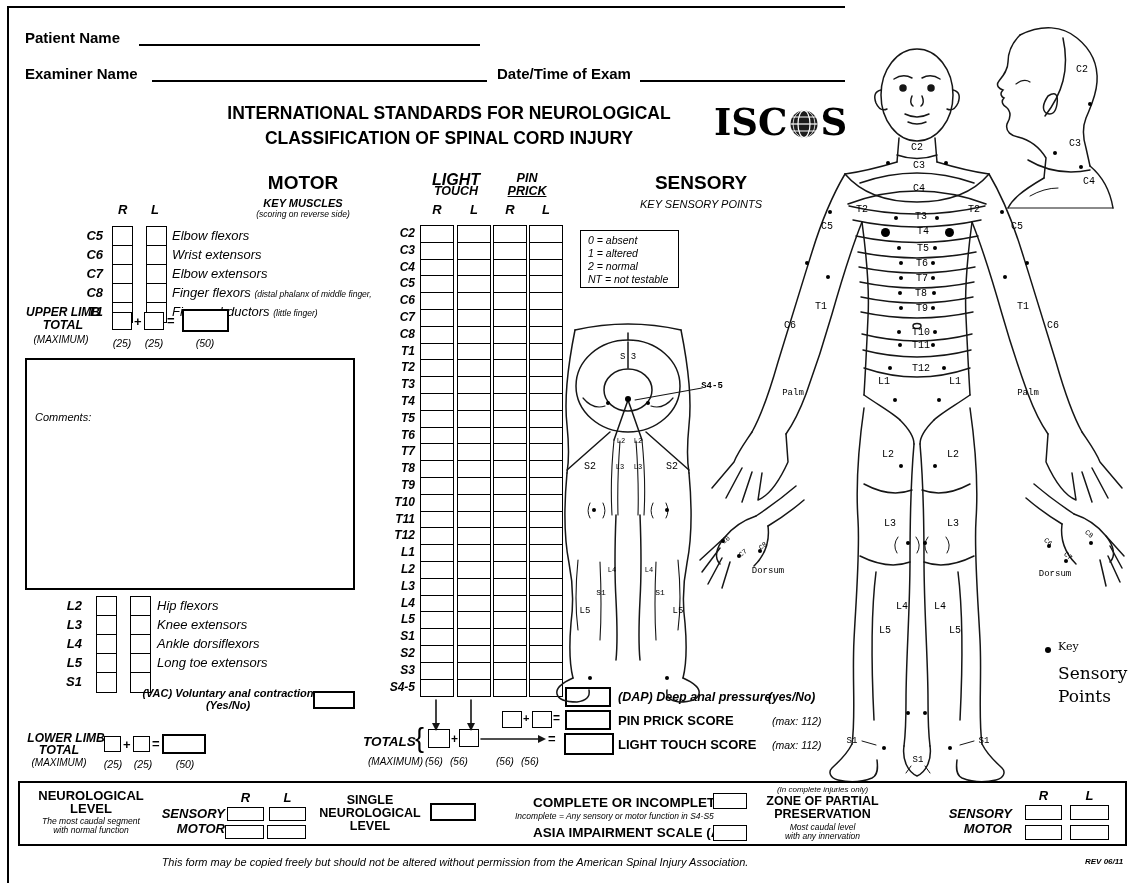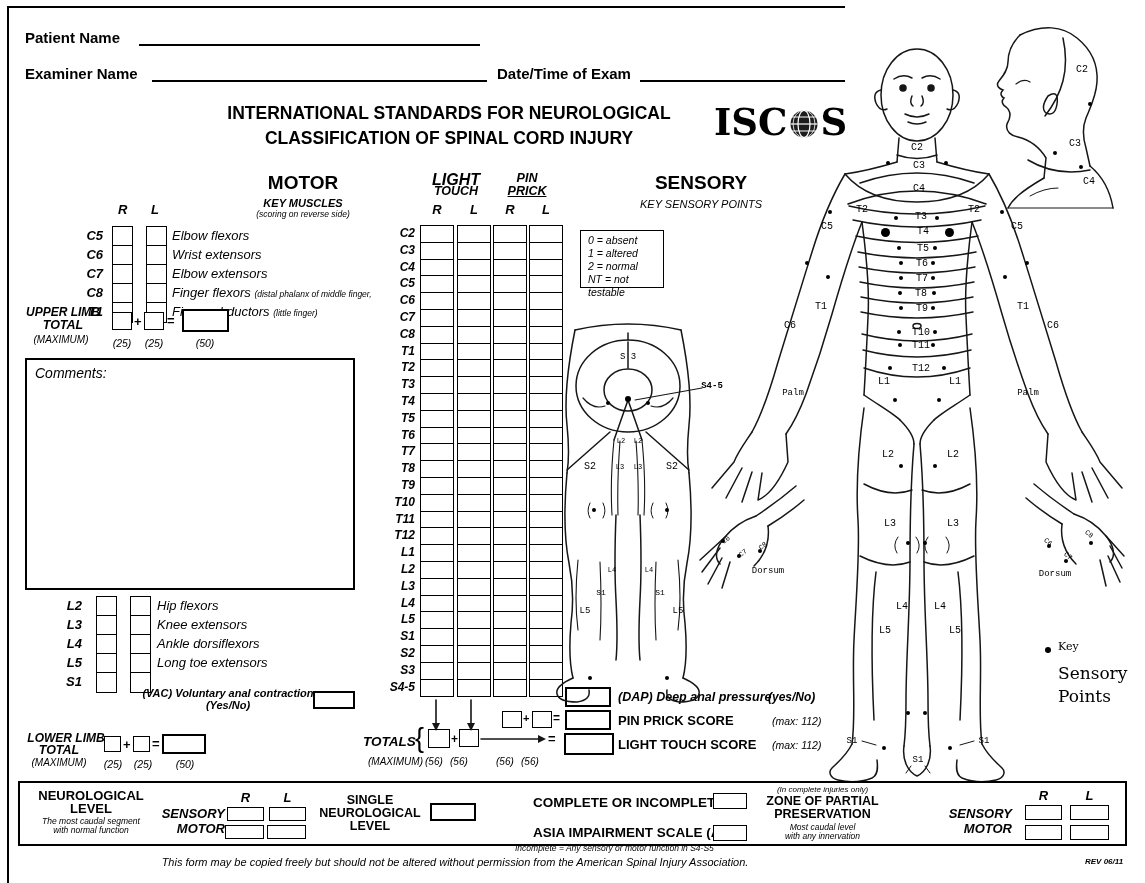--- a/index.html
+++ b/index.html
@@ -119,21 +119,21 @@
   <div class="abs box" style="left:112px;top:312px;width:20px;height:18px;"></div>
   <div class="abs b" style="left:134px;top:314px;font-size:13px;">+</div>
   <div class="abs box" style="left:144px;top:312px;width:20px;height:18px;"></div>
   <div class="abs b" style="left:167px;top:313px;font-size:13px;">=</div>
   <div class="abs bigbox" style="left:182px;top:309px;width:47px;height:23px;"></div>
   <div class="abs it ctr" style="left:108px;top:337px;width:28px;font-size:10.5px;">(25)</div>
   <div class="abs it ctr" style="left:140px;top:337px;width:28px;font-size:10.5px;">(25)</div>
   <div class="abs it ctr" style="left:190px;top:337px;width:30px;font-size:10.5px;">(50)</div>
 
   <div class="abs bigbox" style="left:25px;top:358px;width:330px;height:232px;">
-    <div class="it" style="font-size:14px;padding:5px 0 0 8px;">Comments:</div>
+    <div class="it" style="font-size:11px;padding:5px 0 0 8px;margin-top:46px;">Comments:</div>
   </div>
 
   <div class="abs" style="left:42px;top:596px;width:40px;">
 
   <div class="mrow-level">L2</div>
       <div class="mrow-level">L3</div>
       <div class="mrow-level">L4</div>
       <div class="mrow-level">L5</div>
       <div class="mrow-level">S1</div>
     </div>
@@ -338,21 +338,21 @@
       <div class="scell"></div>
       <div class="scell"></div>
       <div class="scell"></div>
       <div class="scell"></div>
       <div class="scell"></div>
     </div>
 
   <div class="abs b ctr" style="left:641px;top:172px;width:120px;font-size:19px;">SENSORY</div>
   <div class="abs it ctr nw" style="left:626px;top:198px;width:150px;font-size:11px;">KEY SENSORY POINTS</div>
 
-  <div class="abs box" style="left:580px;top:230px;width:84px;height:58px;padding-top:3px;">
+  <div class="abs box" style="left:580px;top:230px;width:99px;height:58px;padding-top:3px;">
     <div class="legend-line">0 = absent</div>
     <div class="legend-line">1 = altered</div>
     <div class="legend-line">2 = normal</div>
     <div class="legend-line">NT = not testable</div>
   </div>
 
   <div class="abs b it nw" style="left:363px;top:734px;font-size:13.5px;">TOTALS</div>
   <div class="abs" style="left:415px;top:723px;font-size:27px;">{</div>
   <div class="abs box" style="left:428px;top:729px;width:22px;height:19px;"></div>
   <div class="abs b" style="left:451px;top:732px;font-size:12px;">+</div>
@@ -623,21 +623,21 @@
     <div class="abs box" style="left:205px;top:42px;width:39px;height:14px;"></div>
     <div class="abs box" style="left:247px;top:42px;width:39px;height:14px;"></div>
 
     <div class="abs b ctr nw" style="left:300px;top:10px;width:100px;font-size:12.5px;">SINGLE</div>
     <div class="abs b ctr nw" style="left:296px;top:23px;width:108px;font-size:12.5px;">NEUROLOGICAL</div>
     <div class="abs b ctr nw" style="left:300px;top:36px;width:100px;font-size:12.5px;">LEVEL</div>
     <div class="abs bigbox" style="left:410px;top:20px;width:46px;height:18px;"></div>
 
     <div class="abs b nw" style="left:513px;top:12px;font-size:13.5px;">COMPLETE OR INCOMPLETE?</div>
     <div class="abs box" style="left:693px;top:10px;width:34px;height:16px;"></div>
-    <div class="abs it nw" style="left:495px;top:28px;font-size:8.5px;margin-top:32px;">Incomplete = Any sensory or motor function in S4-S5</div>
+    <div class="abs it nw" style="left:495px;top:28px;font-size:8.5px;">Incomplete = Any sensory or motor function in S4-S5</div>
     <div class="abs b nw" style="left:513px;top:42px;font-size:13.5px;">ASIA IMPAIRMENT SCALE (AIS)</div>
     <div class="abs box" style="left:693px;top:42px;width:34px;height:16px;"></div>
 
     <div class="abs it ctr nw" style="left:740px;top:2px;width:125px;font-size:8px;">(In complete injuries only)</div>
     <div class="abs b ctr nw" style="left:740px;top:11px;width:125px;font-size:12.5px;">ZONE OF PARTIAL</div>
     <div class="abs b ctr nw" style="left:740px;top:24px;width:125px;font-size:12.5px;">PRESERVATION</div>
     <div class="abs it ctr nw" style="left:740px;top:39px;width:125px;font-size:8.5px;">Most caudal level</div>
     <div class="abs it ctr nw" style="left:740px;top:48px;width:125px;font-size:8.5px;">with any innervation</div>
 
     <div class="abs it b rt nw" style="left:922px;top:23px;width:70px;font-size:13px;">SENSORY</div>

